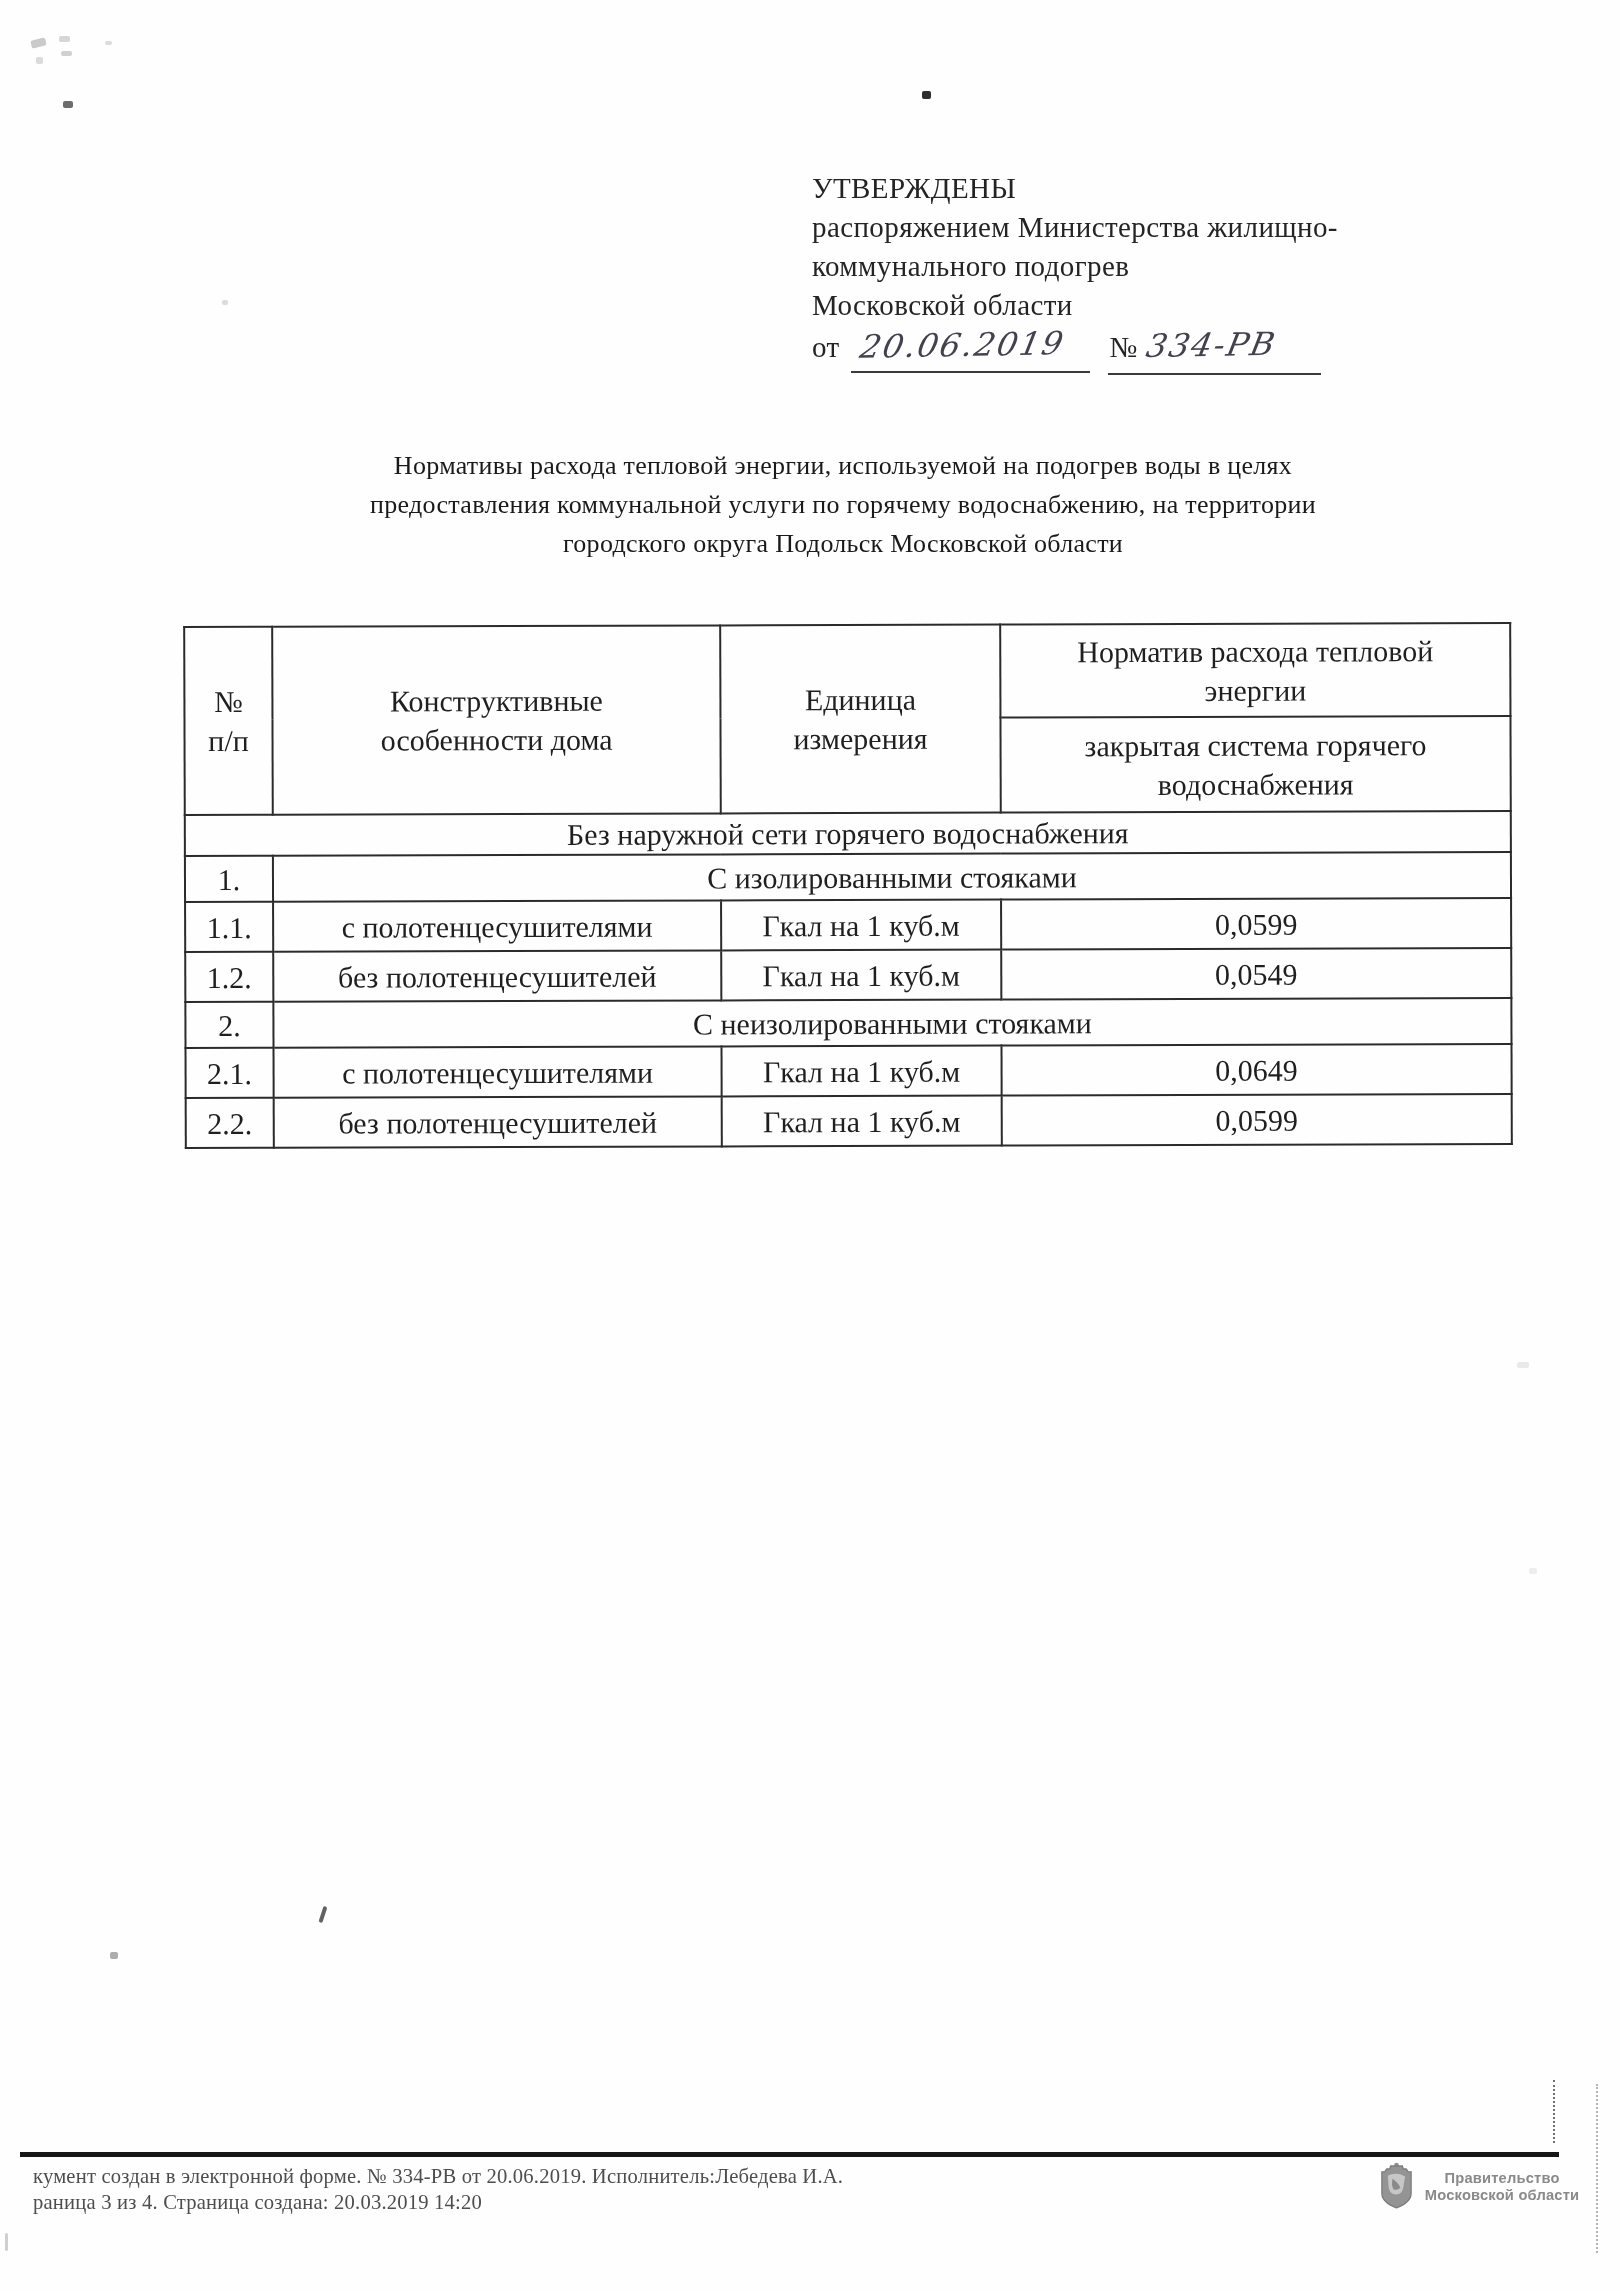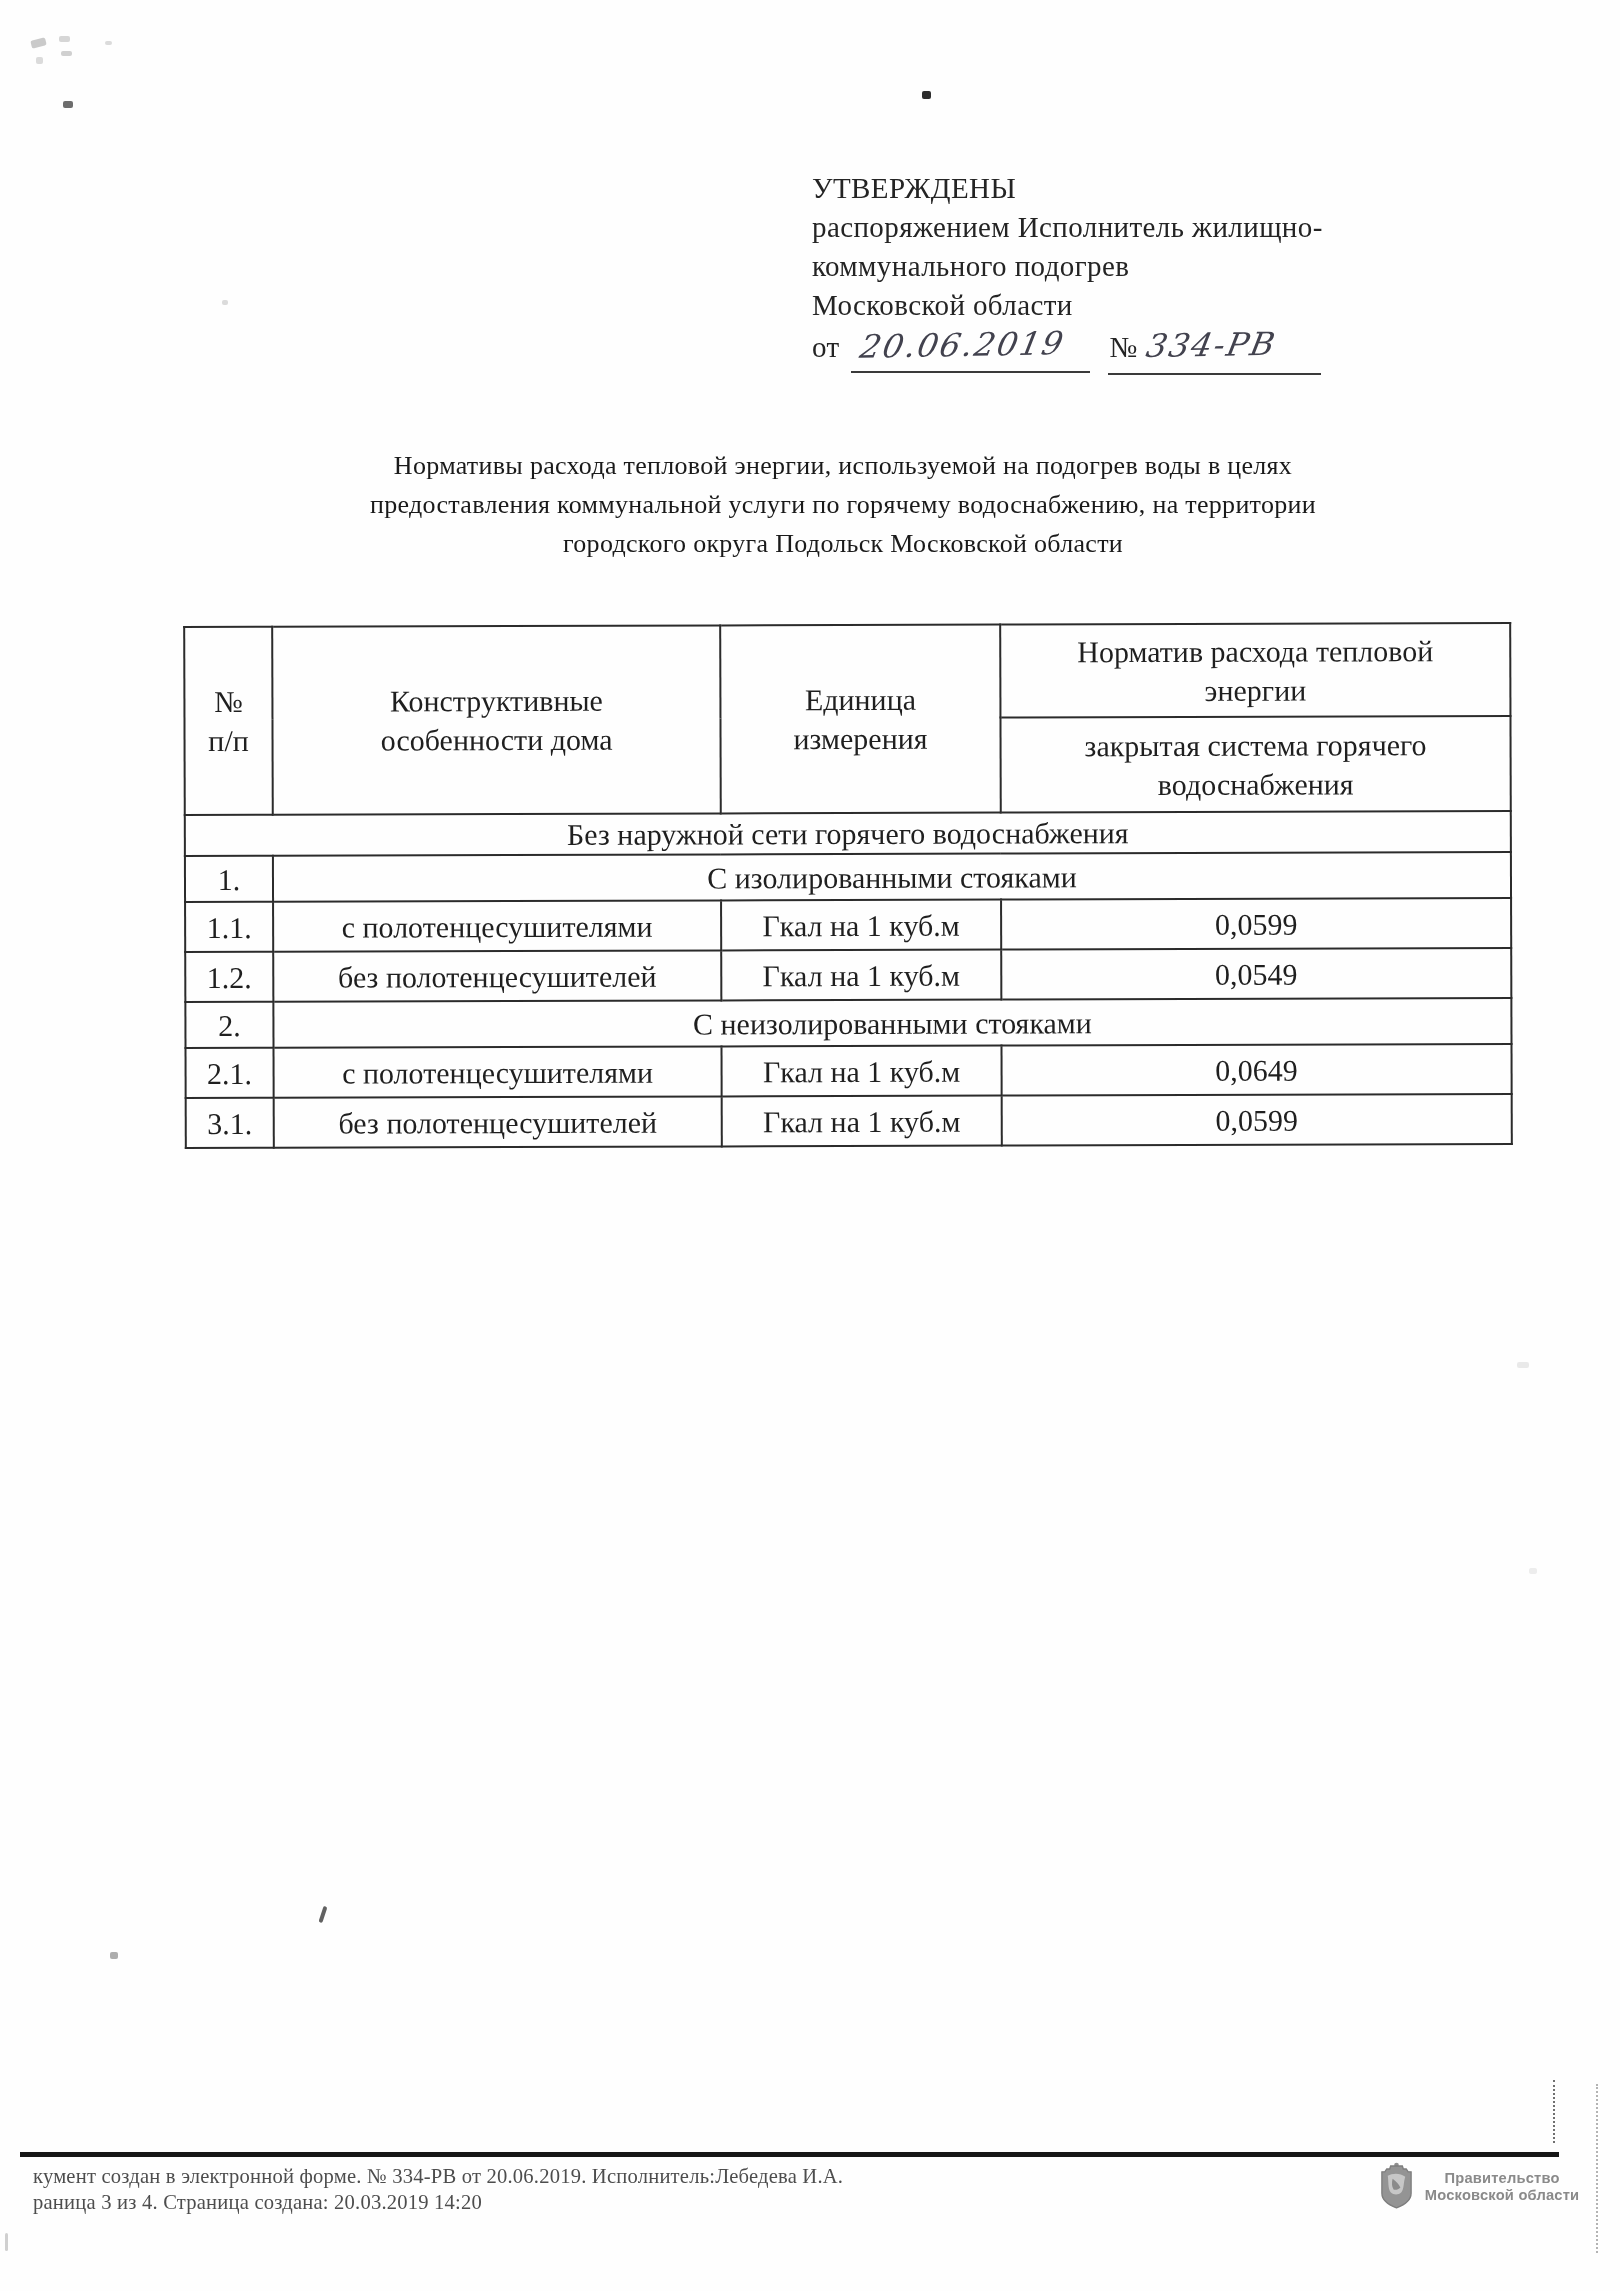--- a/index.html
+++ b/index.html
@@ -105,21 +105,21 @@
     <div class="speck" style="left:222px;top:300px;width:5.9px;height:4.9px;opacity:.3;"></div>
     <div class="speck" style="left:321px;top:1906px;width:3.9px;height:16.7px;background:#3a3a3a;opacity:.8;transform:rotate(18deg);"></div>
     <div class="speck" style="left:110px;top:1952px;width:7.8px;height:6.9px;opacity:.55;background:#6a6a6a;"></div>
     <div class="speck" style="left:1517px;top:1362px;width:11.8px;height:5.9px;opacity:.18;"></div>
     <div class="speck" style="left:1529px;top:1568px;width:7.8px;height:5.9px;opacity:.15;"></div>
     <div class="speck" style="left:4.9px;top:2233px;width:2.9px;height:17.6px;opacity:.4;"></div>
   </div>
 
   <div class="approval">
     <div class="ln">УТВЕРЖДЕНЫ</div>
-    <div class="ln">распоряжением Исполнитель жилищно-</div>
+    <div class="ln">распоряжением Министерства жилищно-</div>
     <div class="ln">коммунального подогрев</div>
     <div class="ln">Московской области</div>
     <div class="approval-line5">
       <span class="from-label">от</span><span class="uline"><span class="hw">20.06.2019</span></span><span class="uline2"><span class="no-sign">№</span><span class="hw">334-РВ</span></span>
     </div>
   </div>
 
   <div class="doc-title">
     <div>Нормативы расхода тепловой энергии, используемой на подогрев воды в целях</div>
     <div>предоставления коммунальной услуги по горячему водоснабжению, на территории</div>
@@ -181,21 +181,21 @@
         <td>2.</td>
         <td colspan="3">С неизолированными стояками</td>
       </tr>
       <tr class="r-d">
         <td>2.1.</td>
         <td class="cell-feature">с полотенцесушителями</td>
         <td class="cell-unit">Гкал на 1 куб.м</td>
         <td>0,0649</td>
       </tr>
       <tr class="r-d">
-        <td>3.1.</td>
+        <td>2.2.</td>
         <td class="cell-feature">без полотенцесушителей</td>
         <td class="cell-unit">Гкал на 1 куб.м</td>
         <td>0,0599</td>
       </tr>
     </tbody>
   </table>
 
   <div class="footer-rule"></div>
 
   <div class="footer-meta">

